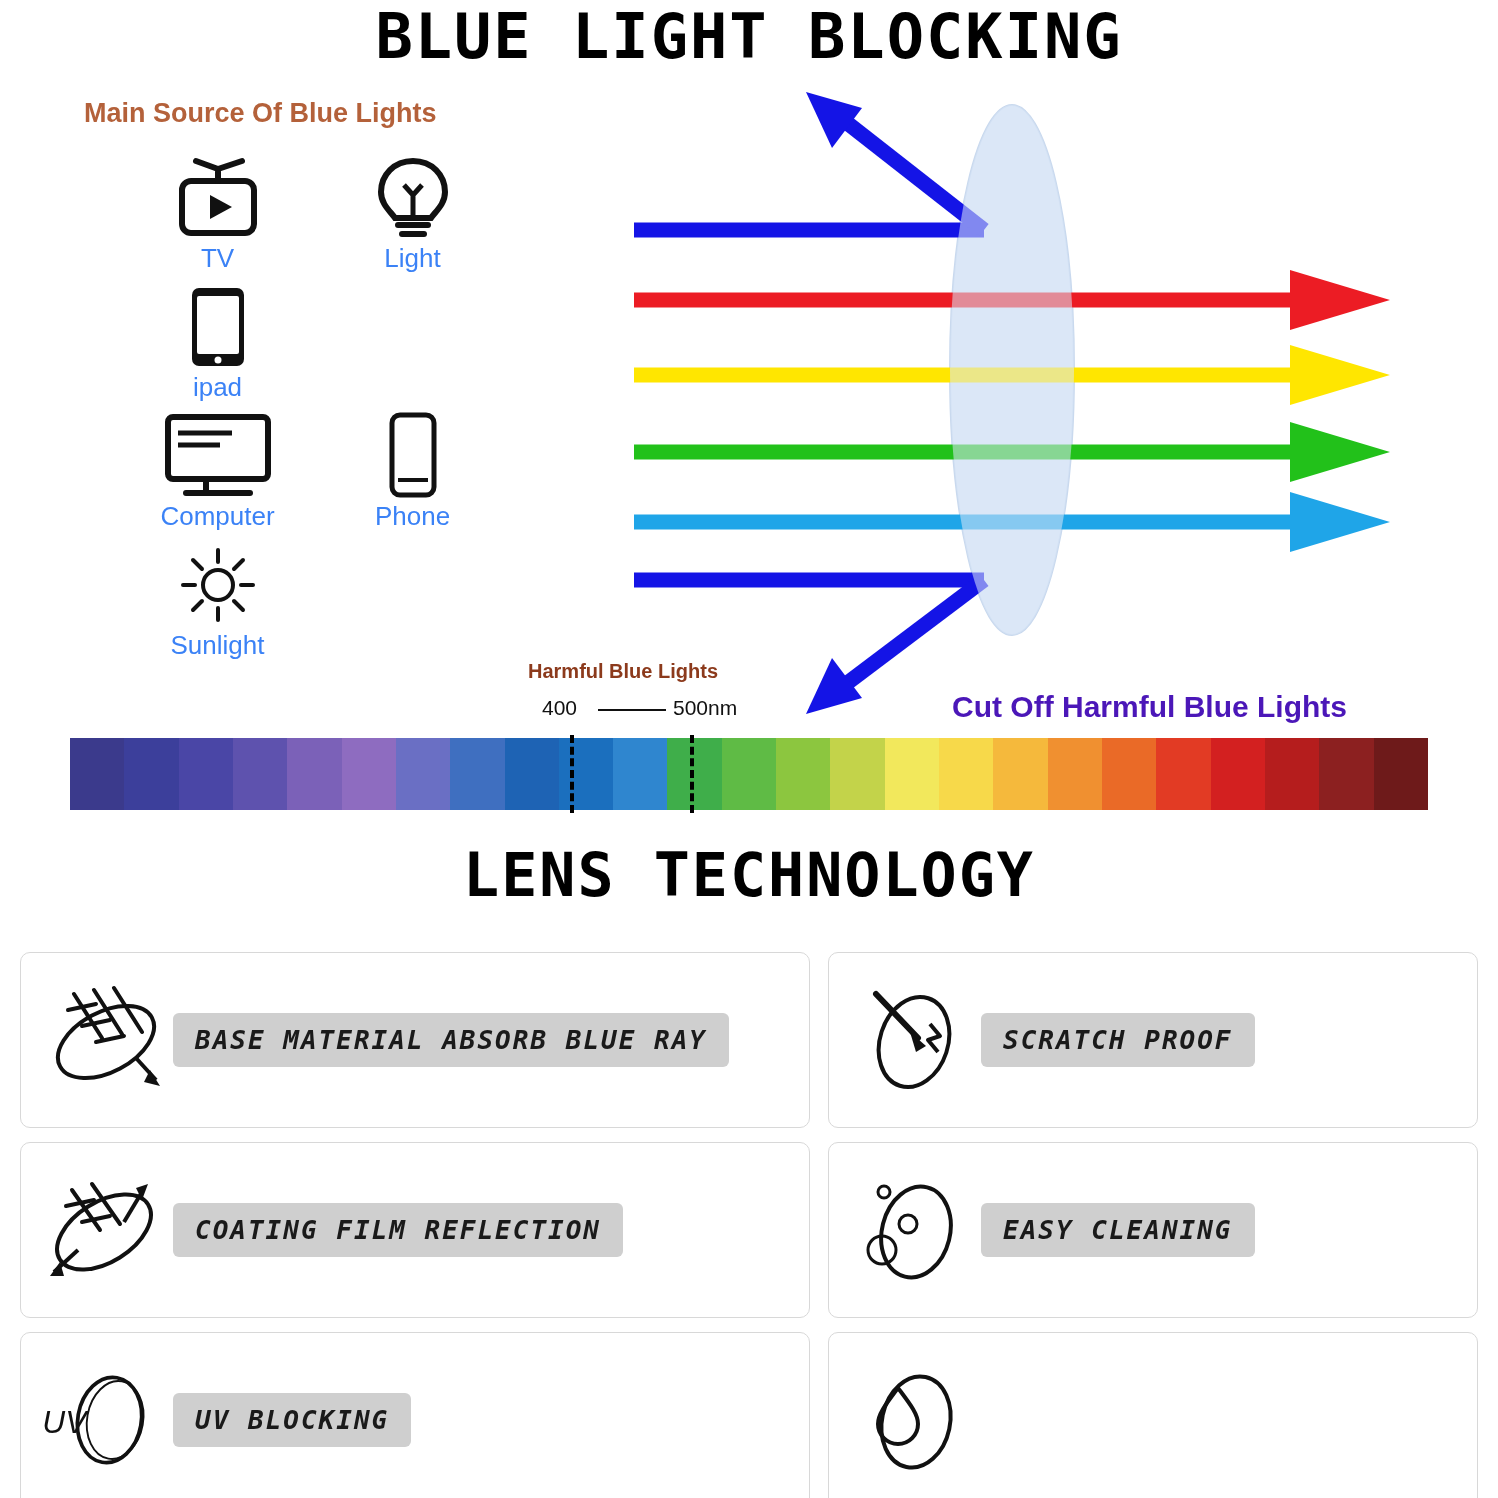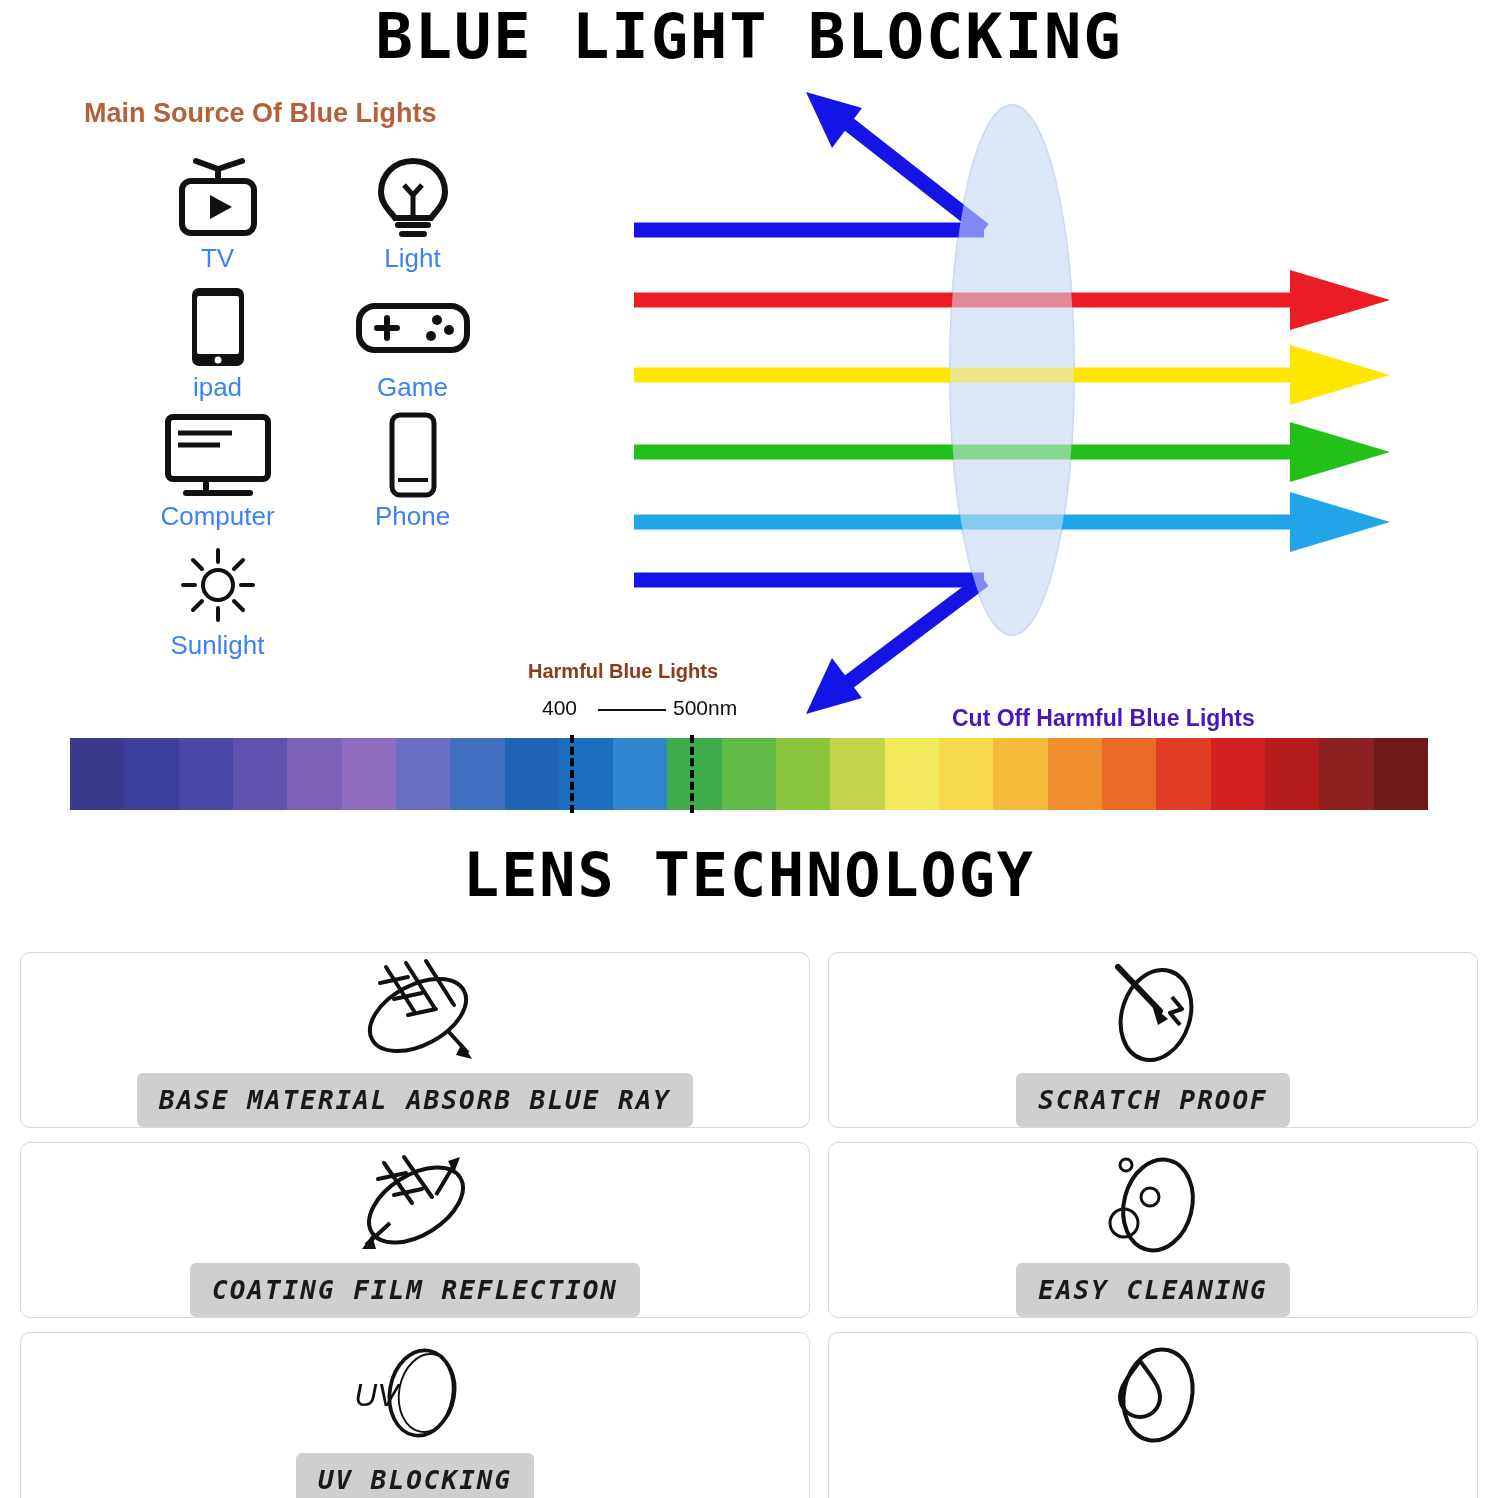--- a/index.html
+++ b/index.html
@@ -52,21 +52,21 @@
     position:absolute;left:542px;top:696px;font-size:21px;color:#111;
   }
   #range-500{
     position:absolute;left:673px;top:696px;font-size:21px;color:#111;
   }
   #range-dash{
     position:absolute;left:598px;top:709px;width:68px;height:2px;background:#111;
   }
   #cutoff-label{
     position:absolute;left:952px;top:690px;
-    font-size:23px;font-weight:700;color:#4b17b8;margin-top:15px;
+    font-size:30px;font-weight:700;color:#4b17b8;
   }
 
   
   #spectrum{
     position:absolute;left:70px;top:738px;width:1358px;height:72px;
     display:flex;
   }
   #spectrum div{height:100%;}
   .dashed-mark{
     position:absolute;width:0;border-left:4px dashed #000;height:78px;top:735px;
@@ -84,21 +84,20 @@
     grid-template-columns:790px 650px;
     grid-auto-rows:176px;
     column-gap:18px;row-gap:14px;
   }
   .feature-card{
     border:1px solid #d8d8d8;border-radius:10px;
     display:flex;align-items:center;
     padding:0 12px;
     box-sizing:border-box;
     background:#fff;
-    flex-direction:column;
   }
   .feature-icon{width:140px;min-width:140px;display:flex;align-items:center;justify-content:center;font-style:italic;}
   .feature-pill{
     background:#cfcfcf;border-radius:6px;
     padding:12px 22px;
     font-family:"DejaVu Sans Mono", monospace;
     font-weight:700;font-style:italic;
     font-size:26px;letter-spacing:2px;color:#1a1a1a;
     white-space:nowrap;
   }
@@ -138,32 +137,20 @@
   <div class="src-row">
     <div class="src-cell">
       <div class="src-icon">
         <svg width="80" height="90" viewBox="0 0 80 90">
           <rect x="14" y="6" width="52" height="78" rx="7" fill="#111"></rect>
           <rect x="19" y="14" width="42" height="58" rx="2" fill="#fff"></rect>
           <circle cx="40" cy="78" r="3.5" fill="#fff"></circle>
         </svg>
       </div>
       <div class="src-label">ipad</div>
-    </div>
-    <div class="src-cell">
-      <div class="src-icon">
-        <svg width="120" height="66" viewBox="0 0 120 66">
-          <rect x="6" y="12" width="108" height="44" rx="16" fill="none" stroke="#111" stroke-width="6"></rect>
-          <path d="M24 34 h20 M34 24 v20" stroke="#111" stroke-width="6" stroke-linecap="round"></path>
-          <circle cx="84" cy="26" r="5" fill="#111"></circle>
-          <circle cx="96" cy="36" r="5" fill="#111"></circle>
-          <circle cx="78" cy="42" r="5" fill="#111"></circle>
-        </svg>
-      </div>
-      <div class="src-label">Game</div>
     </div>
   </div>
 
   <div class="src-row">
     <div class="src-cell">
       <div class="src-icon">
         <svg width="120" height="90" viewBox="0 0 120 90">
           <rect x="10" y="6" width="100" height="62" rx="5" fill="none" stroke="#111" stroke-width="6"></rect>
           <line x1="20" y1="22" x2="74" y2="22" stroke="#111" stroke-width="5"></line>
           <line x1="20" y1="34" x2="62" y2="34" stroke="#111" stroke-width="5"></line>

